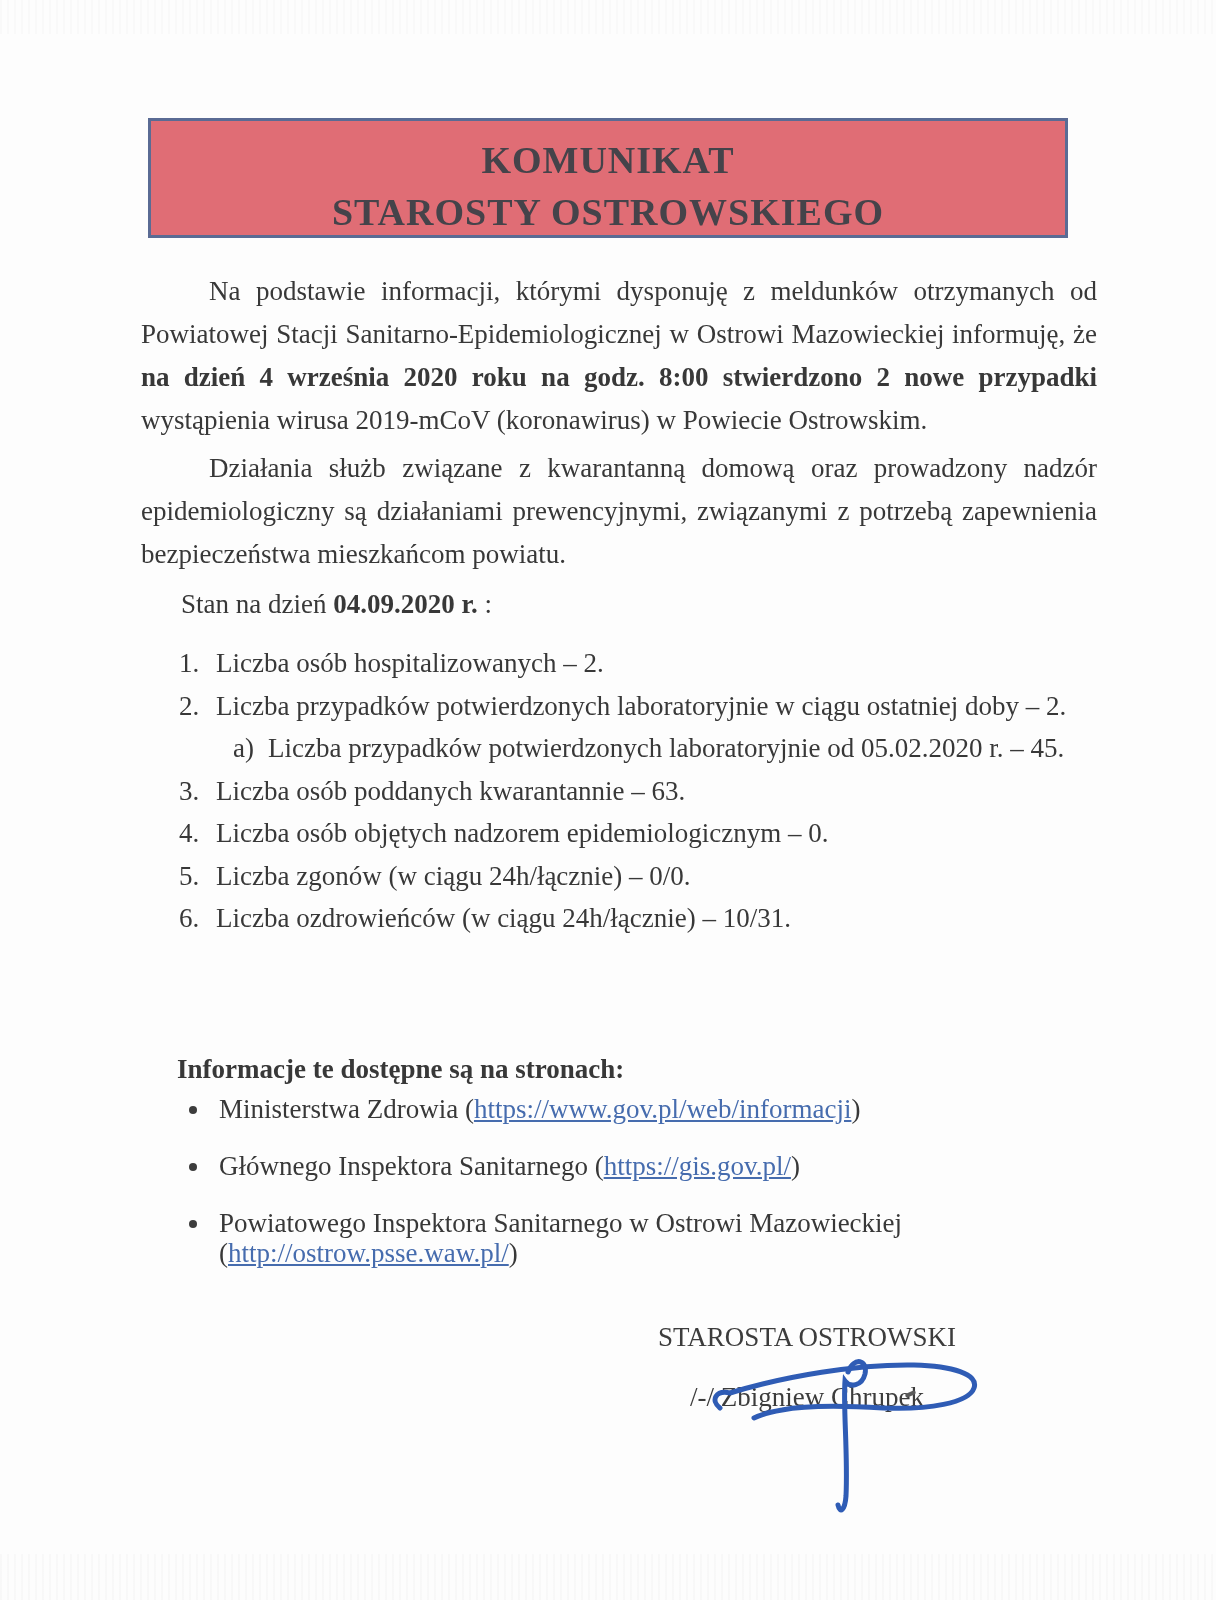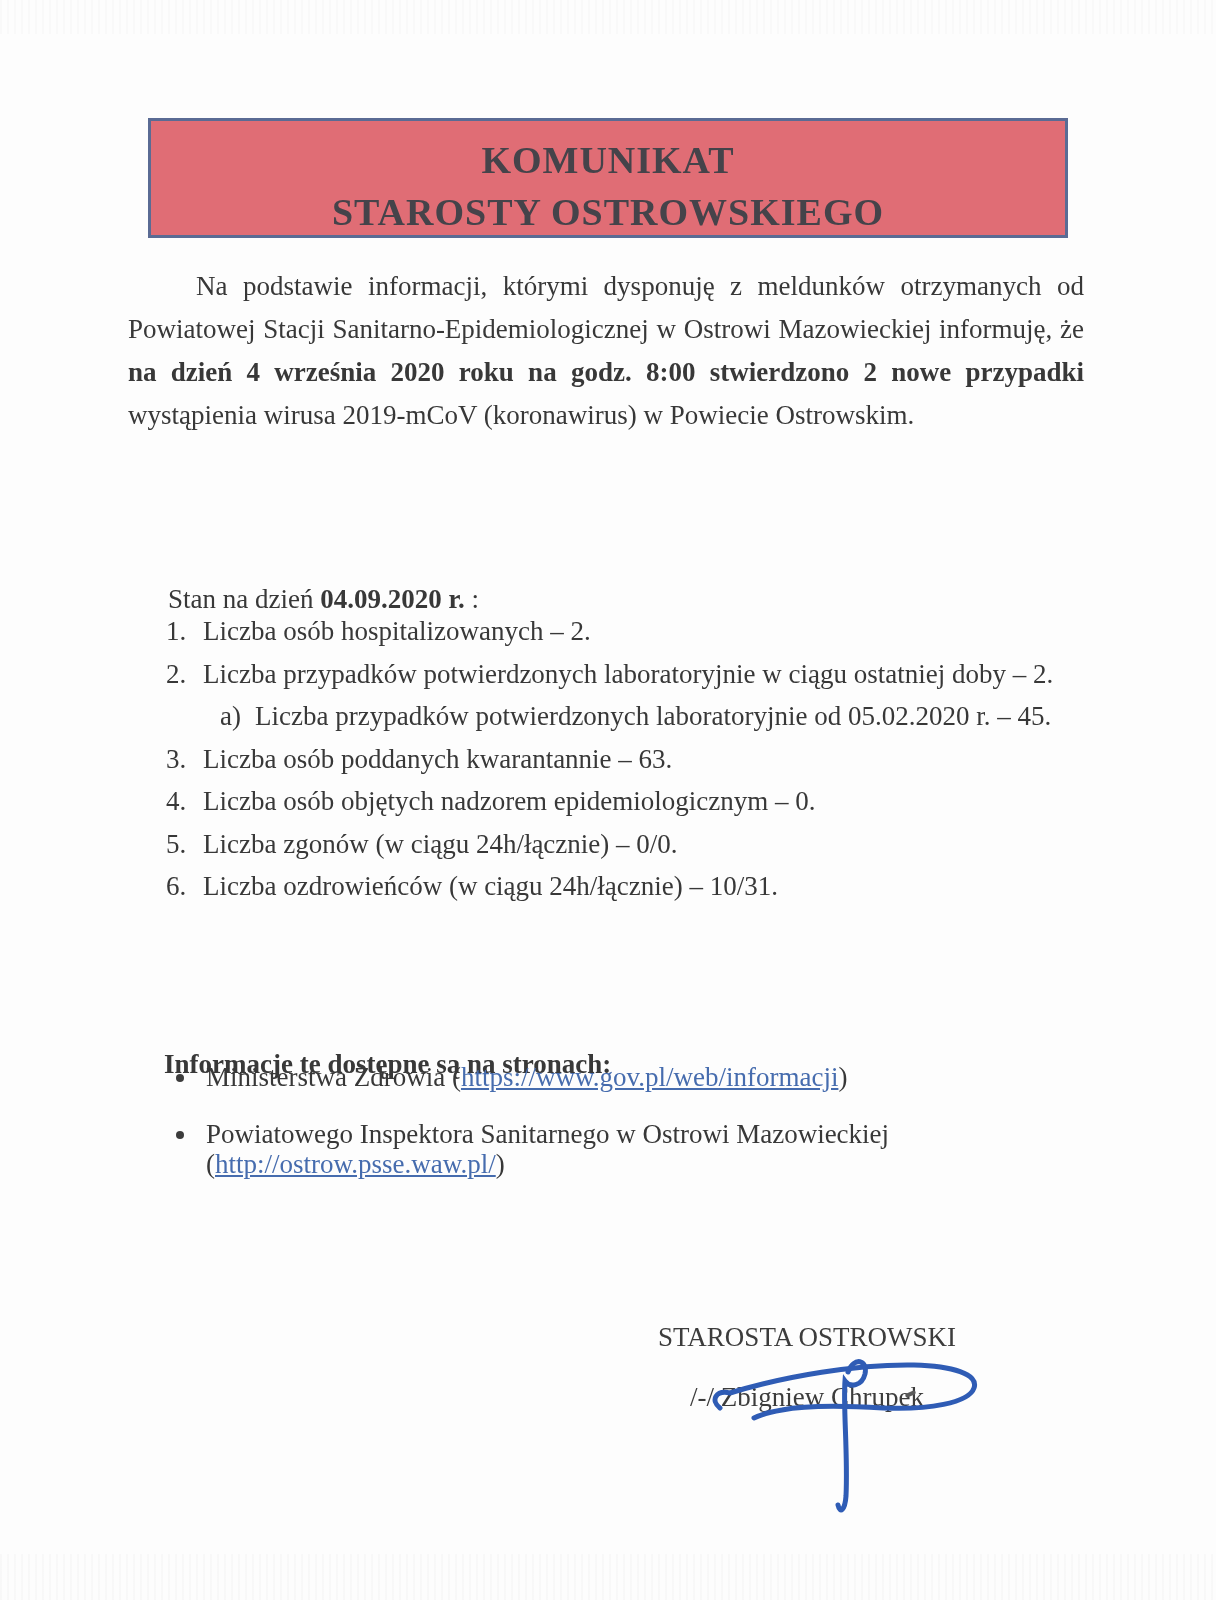--- a/index.html
+++ b/index.html
@@ -26,21 +26,21 @@
     background:#e06d75;
     border:3px solid #5a6b94;
     text-align:center;
     padding-top:13px;
   }
   .banner .line{
     font-size:38px;font-weight:700;line-height:52px;
     color:#45434a;letter-spacing:1px;
   }
 
-  .blk{position:absolute;left:128px;width:956px;font-size:27px;line-height:43px;}
+  .blk{position:absolute;left:141px;width:956px;font-size:27px;line-height:43px;margin-top:32px;}
   .just{text-align:justify;}
 
   .p1{top:238px;text-indent:68px;}
   .p2{top:415px;text-indent:68px;}
   .stan{top:551px;text-indent:40px;}
   .p3{top:920px;text-indent:33px;}
   .p4{top:1016px;text-indent:36px;font-weight:bold;}
 
   .bold{font-weight:700;}
 
@@ -72,20 +72,21 @@
 
 <div class="page">
 
   <div class="banner">
     <div class="line">KOMUNIKAT</div>
     <div class="line">STAROSTY OSTROWSKIEGO</div>
   </div>
 
   <p class="blk just p1"><span>Na podstawie informacji, którymi dysponuję z meldunków otrzymanych od Powiatowej Stacji Sanitarno-Epidemiologicznej w Ostrowi Mazowieckiej informuję, że </span><span class="bold">na dzień 4 września 2020 roku na godz. 8:00 stwierdzono 2 nowe przypadki</span><span> wystąpienia wirusa 2019-mCoV (koronawirus) w Powiecie Ostrowskim.</span></p>
 
+  <p class="blk just p2">Działania służb związane z kwarantanną domową oraz prowadzony nadzór epidemiologiczny są działaniami prewencyjnymi, związanymi z potrzebą zapewnienia bezpieczeństwa mieszkańcom powiatu.</p>
 
   <p class="blk stan"><span>Stan na dzień </span><span class="bold">04.09.2020 r.</span><span> :</span></p>
 
   <div class="blk stats">
     <div class="stat-row">
       <span class="marker">1.</span>
       <span>Liczba osób hospitalizowanych – 2.</span>
     </div>
     <div class="stat-row">
       <span class="marker">2.</span>
@@ -116,20 +117,24 @@
 
   <p class="blk p4">Informacje te dostępne są na stronach:</p>
 
   <div class="blk bullets">
     <div class="bullet-row">
       <span class="dot"></span>
       <span>Ministerstwa Zdrowia (</span><a class="link">https://www.gov.pl/web/informacji</a><span>)</span>
     </div>
     <div class="bullet-row">
       <span class="dot"></span>
+      <span>Głównego Inspektora Sanitarnego (</span><a class="link">https://gis.gov.pl/</a><span>)</span>
+    </div>
+    <div class="bullet-row">
+      <span class="dot"></span>
       <span>Powiatowego Inspektora Sanitarnego w Ostrowi Mazowieckiej (</span><a class="link">http://ostrow.psse.waw.pl/</a><span>)</span>
     </div>
   </div>
 
   <div class="sig">
     <div>STAROSTA OSTROWSKI</div>
     <div class="name">/-/ Zbigniew Chrupek</div>
   </div>
 
   <svg class="sig-svg" width="300" height="180" viewBox="0 0 300 180" fill="none">

